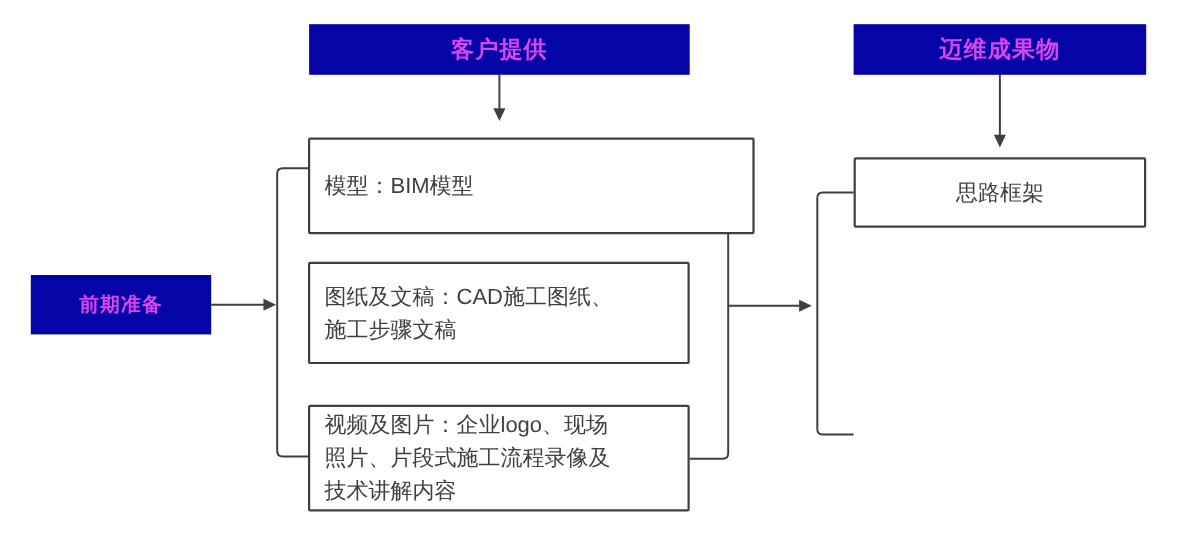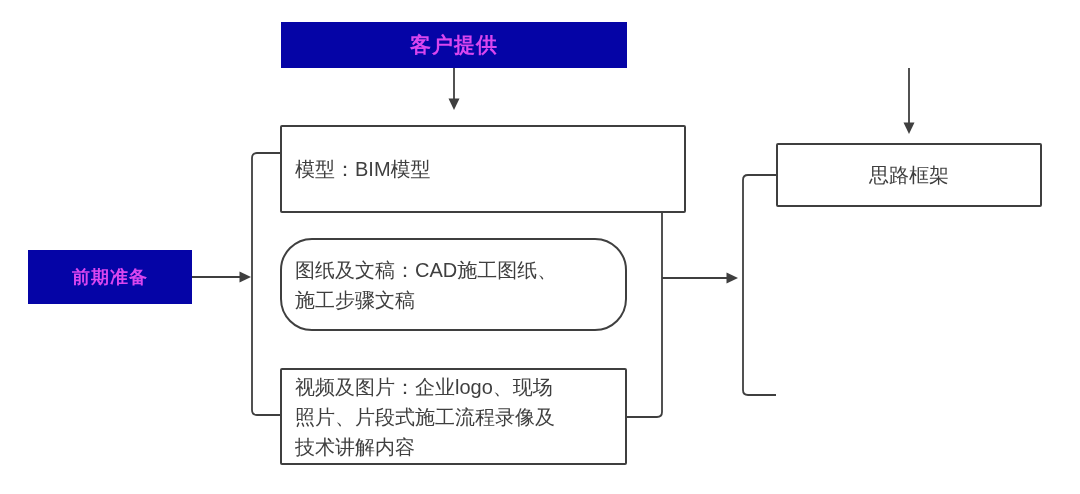--- a/index.html
+++ b/index.html
@@ -47,30 +47,33 @@
       <polygon points="909,134 903.5,122.5 914.5,122.5"></polygon>
       <polygon points="251,277 239.5,271.5 239.5,282.5"></polygon>
       <polygon points="738,278 726.5,272.5 726.5,283.5"></polygon>
     </g>
   </svg>
 
   <div class="abs hdr" style="left:281px;top:22px;width:346px;height:46px;">
     <span>客户提供</span>
   </div>
 
+  <div class="abs hdr" style="left:776px;top:22px;width:266px;height:46px;">
+    <span>迈维成果物</span>
+  </div>
 
   <div class="abs hdr" style="left:28px;top:250px;width:164px;height:54px;font-size:18px;">
     <span>前期准备</span>
   </div>
 
   <div class="abs wbox left" style="left:280px;top:112px;width:406px;height:88px;margin-top:13px;">
     <span>模型：BIM模型</span>
   </div>
 
-  <div class="abs wbox left" style="left:280px;top:238px;width:347px;height:93px;border-radius:32px;">
+  <div class="abs wbox left" style="left:280px;top:238px;width:347px;height:93px;">
     <span>图纸及文稿：CAD施工图纸、
 施工步骤文稿</span>
   </div>
 
   <div class="abs wbox left" style="left:280px;top:368px;width:347px;height:97px;">
     <span>视频及图片：企业logo、现场
 照片、片段式施工流程录像及
 技术讲解内容</span>
   </div>
 

